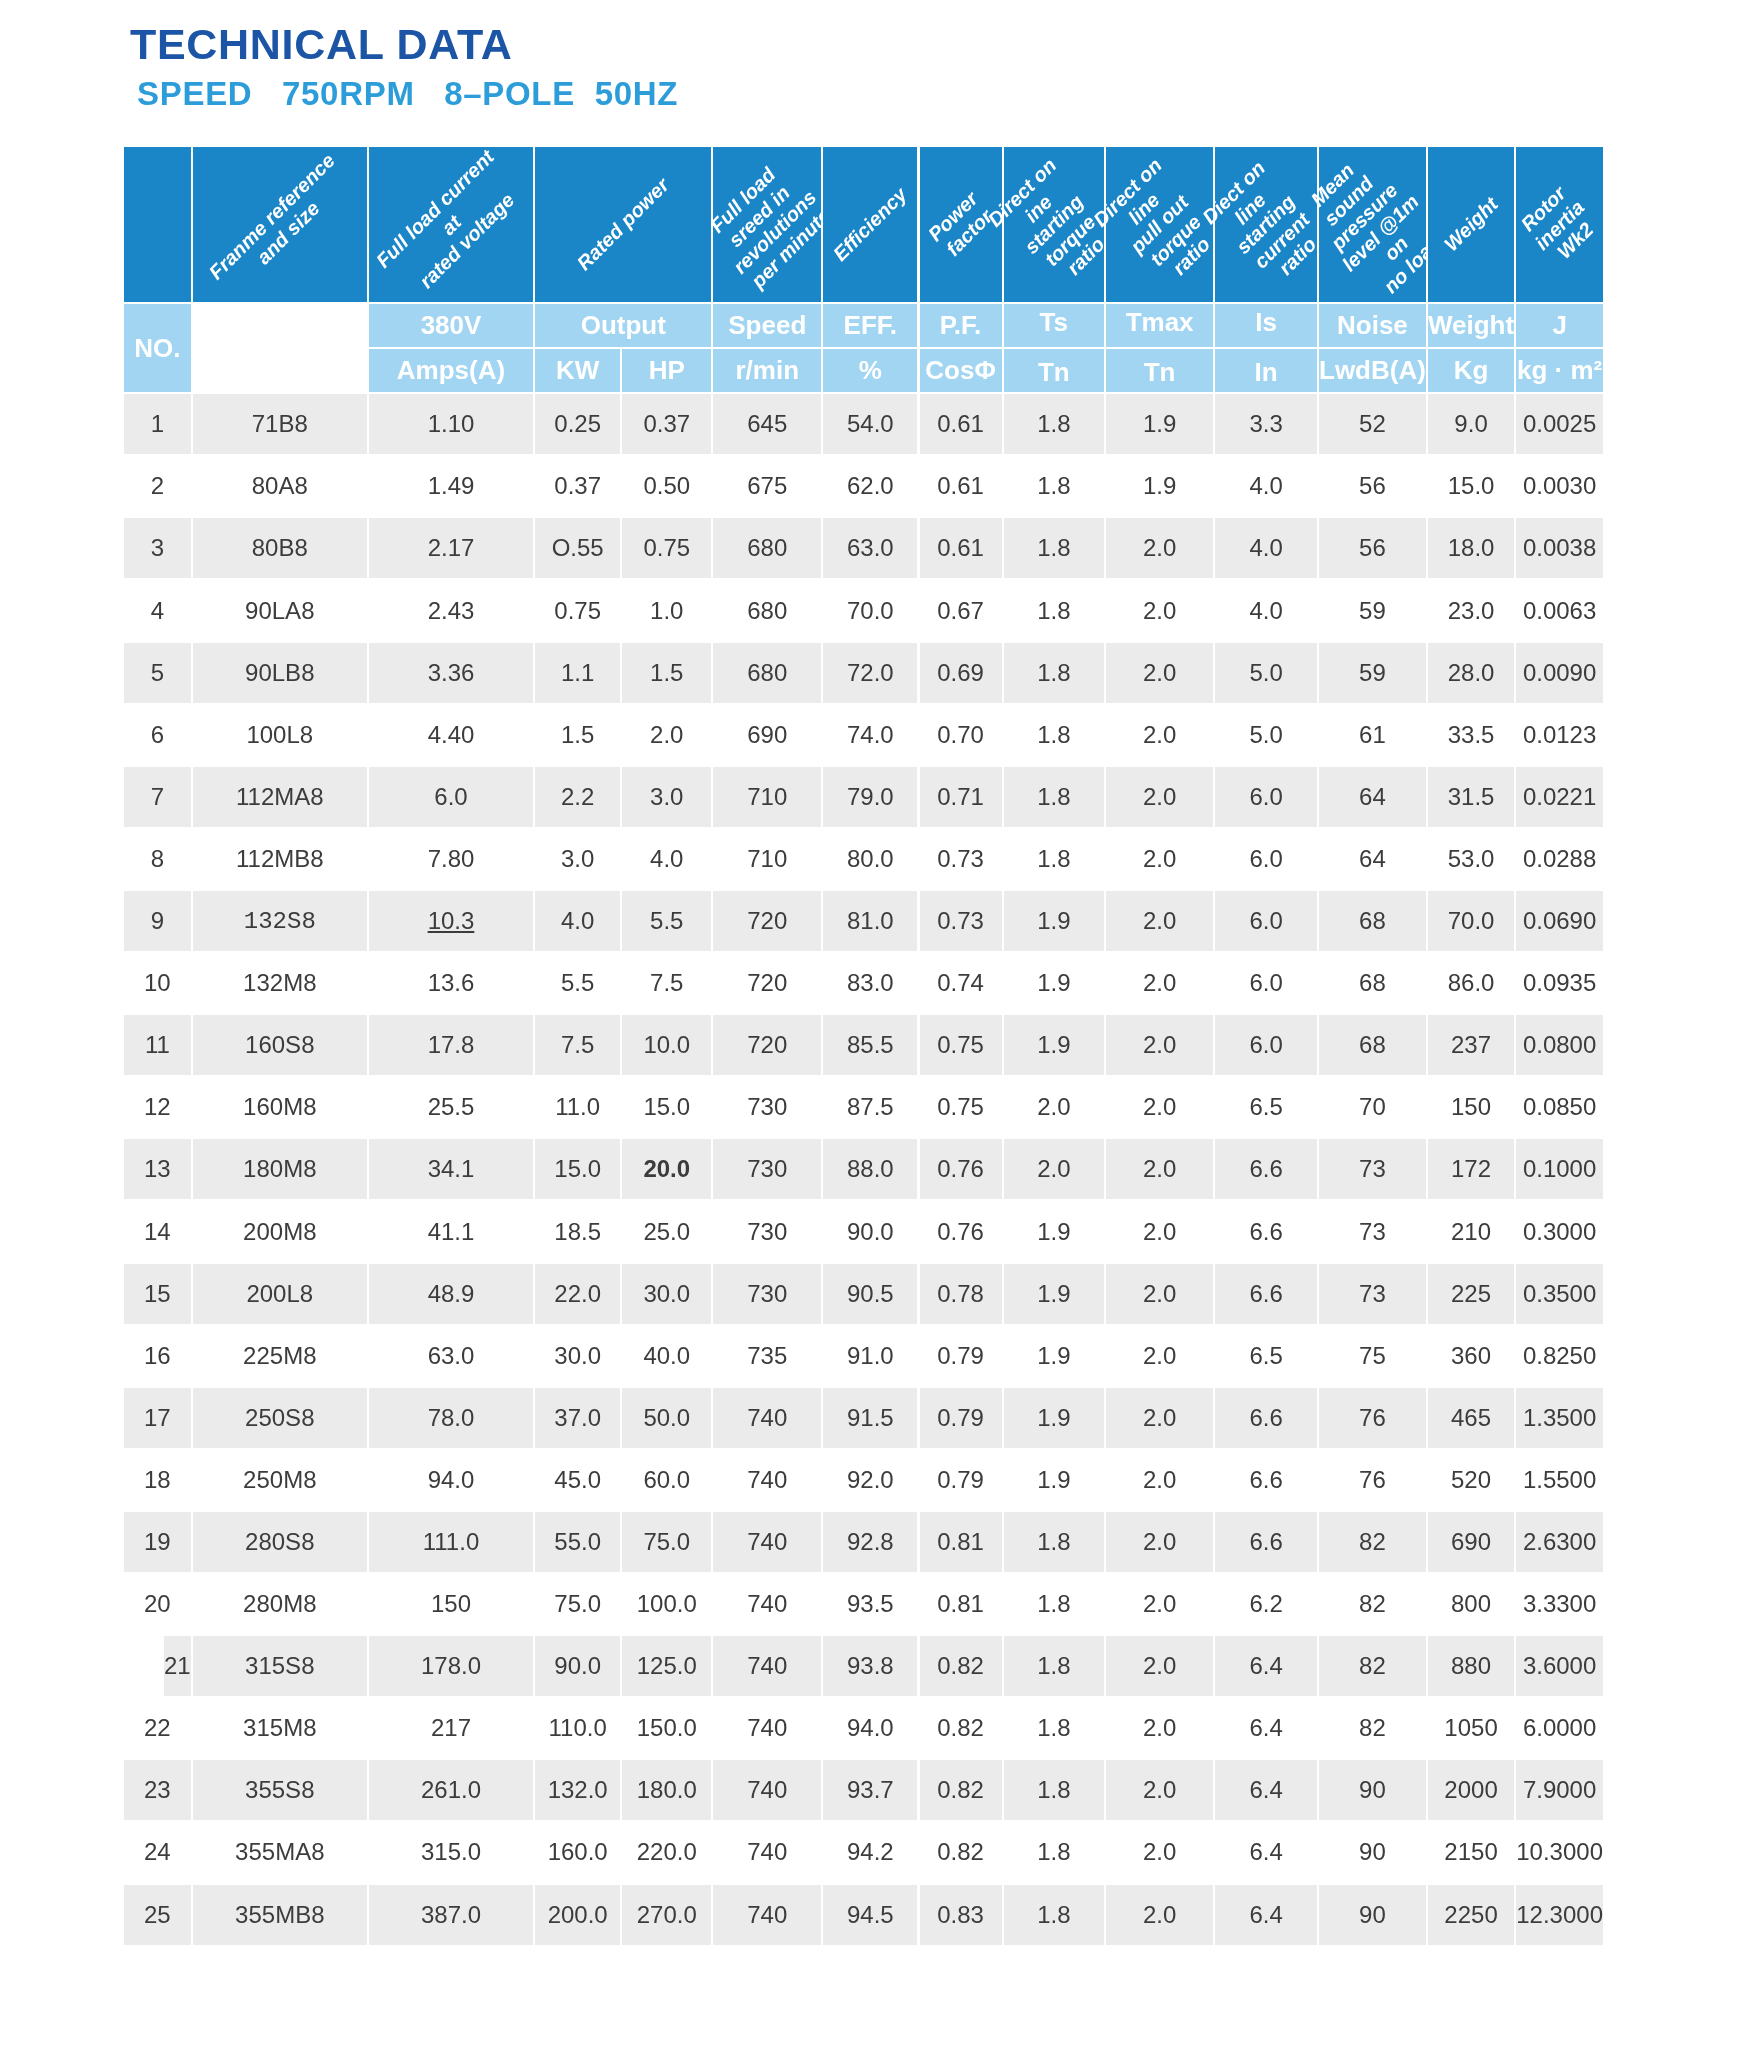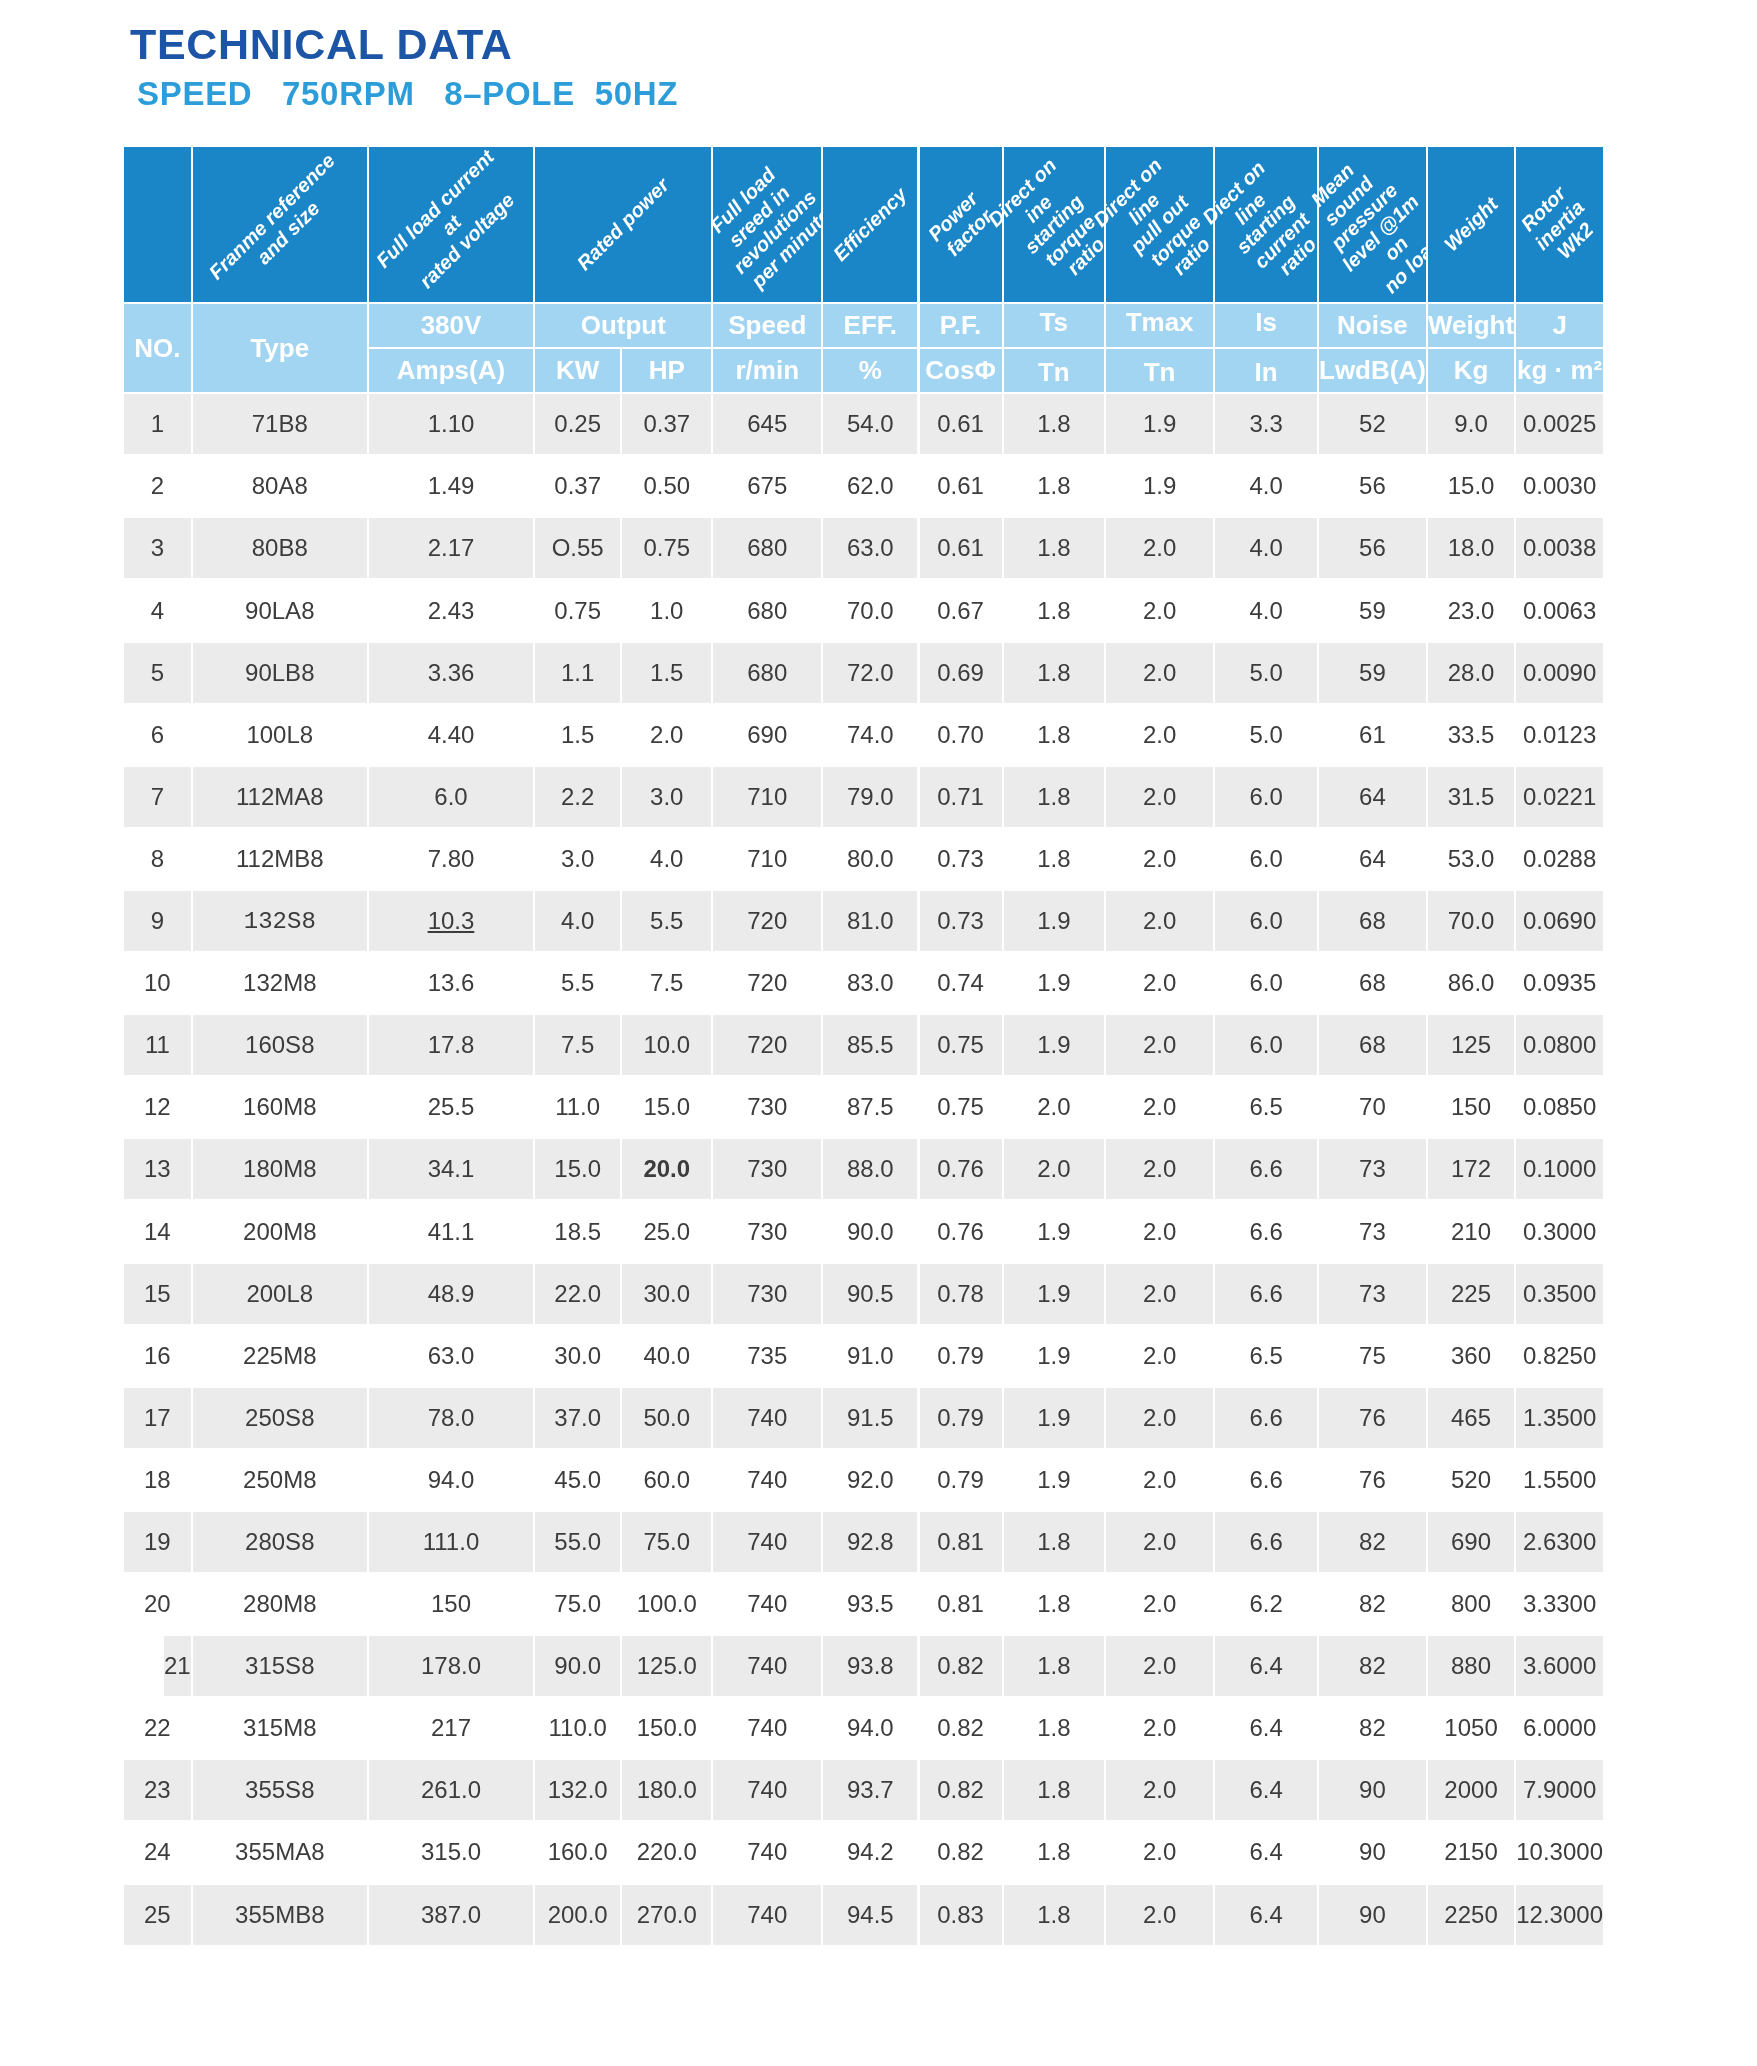--- a/index.html
+++ b/index.html
@@ -104,21 +104,20 @@
 no load</span>
     </div>
   <div class="hcell" style="grid-column:13">
       <span class="rot">Weight</span>
     </div>
   <div class="hcell" style="grid-column:14">
       <span class="rot">Rotor inertia Wk2</span>
     </div>
 
   <div class="scell span2" style="grid-column:1">NO.</div>
-  <div class="scell span2" style="grid-column:2">Type</div>
 
   <div class="scell r1" style="grid-column:3">380V</div>
   <div class="scell r1" style="grid-column:4 / span 2">Output</div>
   <div class="scell r1" style="grid-column:6">Speed</div>
   <div class="scell r1" style="grid-column:7">EFF.</div>
   <div class="scell r1" style="grid-column:8">P.F.</div>
   <div class="scell r1 v-top" style="grid-column:9">Ts</div>
   <div class="scell r1 v-top" style="grid-column:10">Tmax</div>
   <div class="scell r1 v-top" style="grid-column:11">Is</div>
   <div class="scell r1" style="grid-column:12">Noise</div>
@@ -283,21 +282,21 @@
     <div class="dcell row-even" style="grid-area: 14 / 3;">17.8</div>
     <div class="dcell row-even" style="grid-area: 14 / 4;">7.5</div>
     <div class="dcell row-even" style="grid-area: 14 / 5;">10.0</div>
     <div class="dcell row-even" style="grid-area: 14 / 6;">720</div>
     <div class="dcell row-even" style="grid-area: 14 / 7;">85.5</div>
     <div class="dcell row-even" style="grid-area: 14 / 8;">0.75</div>
     <div class="dcell row-even" style="grid-area: 14 / 9;">1.9</div>
     <div class="dcell row-even" style="grid-area: 14 / 10;">2.0</div>
     <div class="dcell row-even" style="grid-area: 14 / 11;">6.0</div>
     <div class="dcell row-even" style="grid-area: 14 / 12;">68</div>
-    <div class="dcell row-even" style="grid-area: 14 / 13;">125</div>
+    <div class="dcell row-even" style="grid-area: 14 / 13;">237</div>
     <div class="dcell row-even" style="grid-area: 14 / 14;">0.0800</div>
     <div class="dcell row-odd" style="grid-area: 15 / 1;">12</div>
     <div class="dcell row-odd" style="grid-area: 15 / 2;">160M8</div>
     <div class="dcell row-odd" style="grid-area: 15 / 3;">25.5</div>
     <div class="dcell row-odd" style="grid-area: 15 / 4;">11.0</div>
     <div class="dcell row-odd" style="grid-area: 15 / 5;">15.0</div>
     <div class="dcell row-odd" style="grid-area: 15 / 6;">730</div>
     <div class="dcell row-odd" style="grid-area: 15 / 7;">87.5</div>
     <div class="dcell row-odd" style="grid-area: 15 / 8;">0.75</div>
     <div class="dcell row-odd" style="grid-area: 15 / 9;">2.0</div>

